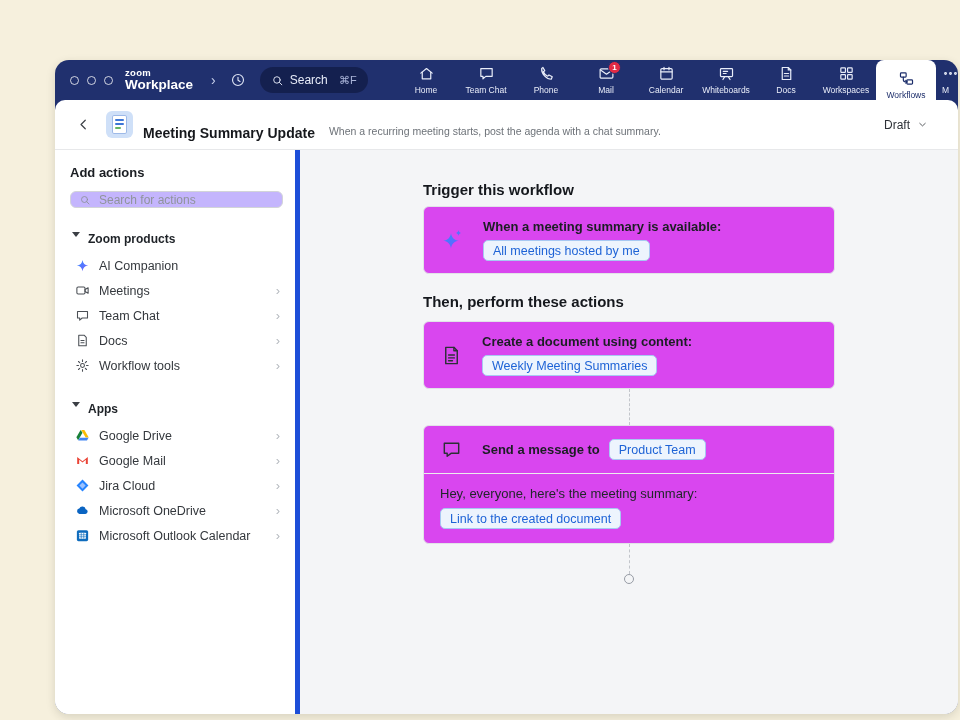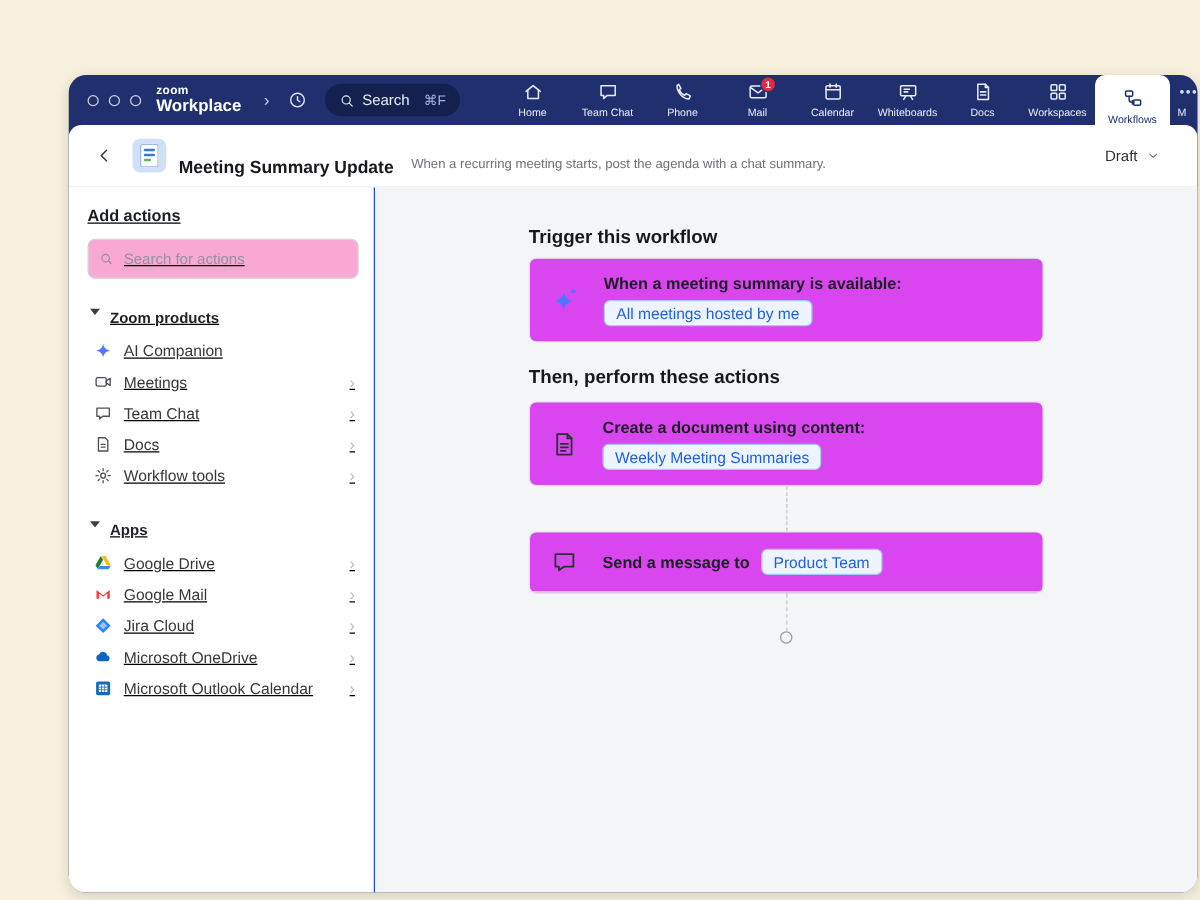--- a/index.html
+++ b/index.html
@@ -61,23 +61,23 @@
   .back-btn { color:#3e4248; margin-right:14px; cursor:pointer; display:flex; }
   .hdr-icon { width:27px; height:27px; border-radius:6px; background:#cfe0f8; position:relative; margin-right:10px; flex:none; }
   .hdr-icon .pg { position:absolute; left:6px; top:4px; width:15px; height:19px; background:#fff; border-radius:2px; box-shadow:0 0 0 1px #9db9e8 inset; }
   .hdr-icon .ln { position:absolute; left:9px; height:2px; background:#3c76d6; border-radius:1px; }
   .hdr-titles { display:flex; flex-direction:row; gap:14px;margin-top:16px; }
   .hdr-title { font-size:14px; font-weight:bold; color:#16181c; }
   .hdr-sub { font-size:10.5px; color:#6d7278; }
   .draft-btn { margin-left:auto; display:flex; align-items:center; gap:7px; font-size:12px; color:#2d3137; padding:5px 10px; border-radius:6px; cursor:pointer; }
   
   .page-body { flex:1; display:flex; min-height:0; }
-  .sidebar { width:245px; flex:none; background:#fff; border-right:1px solid #1d4ed8; padding:15px 12px 0 15px; overflow:hidden;text-decoration:underline; }
+  .sidebar { width:245px; flex:none; background:#fff; border-right:5px solid #1d4ed8; padding:15px 12px 0 15px; overflow:hidden; }
   .sb-title { font-size:13px; font-weight:bold; color:#1a1d22; }
-  .sb-search { margin-top:11px; height:32px; border:1px solid #d2d4d8; border-radius:6px; display:flex; align-items:center; padding:0 8px; gap:6px; color:#8b9097; background:#f9a8d4; }
+  .sb-search { margin-top:11px; height:17px; border:1px solid #d2d4d8; border-radius:6px; display:flex; align-items:center; padding:0 8px; gap:6px; color:#8b9097; background:#c4b5fd; }
   .sb-search input { border:none; outline:none; flex:1; font-size:12px; font-family:"Liberation Sans",sans-serif; color:#3a3e44; background:transparent; min-width:0; }
   .sb-search input::placeholder { color:#8f949b; }
   .group-header { display:flex; gap:8px; font-size:12px; font-weight:bold; color:#1e2227; margin:24px 0 7px 2px; cursor:pointer; }
   .tri { width:0; height:0; border-left:4px solid transparent; border-right:4px solid transparent; border-top:5px solid #3b3f45; }
   .side-item { display:flex; align-items:center; gap:9px; height:25px; padding:0 3px 0 5px; font-size:12.5px; color:#34383d; cursor:pointer; border-radius:5px; }
   .side-item svg { width:15px; height:15px; flex:none; }
   .side-item .gicon { color:#4b4f55; }
   .side-chevron { margin-left:auto; color:#b5b9bf; font-size:13px; line-height:1; }
   
   .canvas { flex:1; background:#f4f5f7; position:relative; overflow:hidden; }
@@ -404,20 +404,24 @@
                 <svg width="23" height="23" viewBox="0 0 24 24" class="icon-thin">
                     <path d="M4.5 5.5h15V16h-8l-4 3v-3h-3z"></path>
                   </svg>
               </span>
               <div class="inline-row">
                 <span class="card-text">Send a message to</span>
                 <span class="chip">Product Team</span>
               </div>
             </div>
             <div class="card2-divider"></div>
+            <div class="card2-bottom">
+              <span class="card-text-plain">Hey, everyone, here's the meeting summary:</span>
+              <span class="chip">Link to the created document</span>
+            </div>
           </div>
 
           <div class="connector conn-2"></div>
           <div class="end-node"></div>
 
         </div>
       </div>
 
     </div>
   </div>

